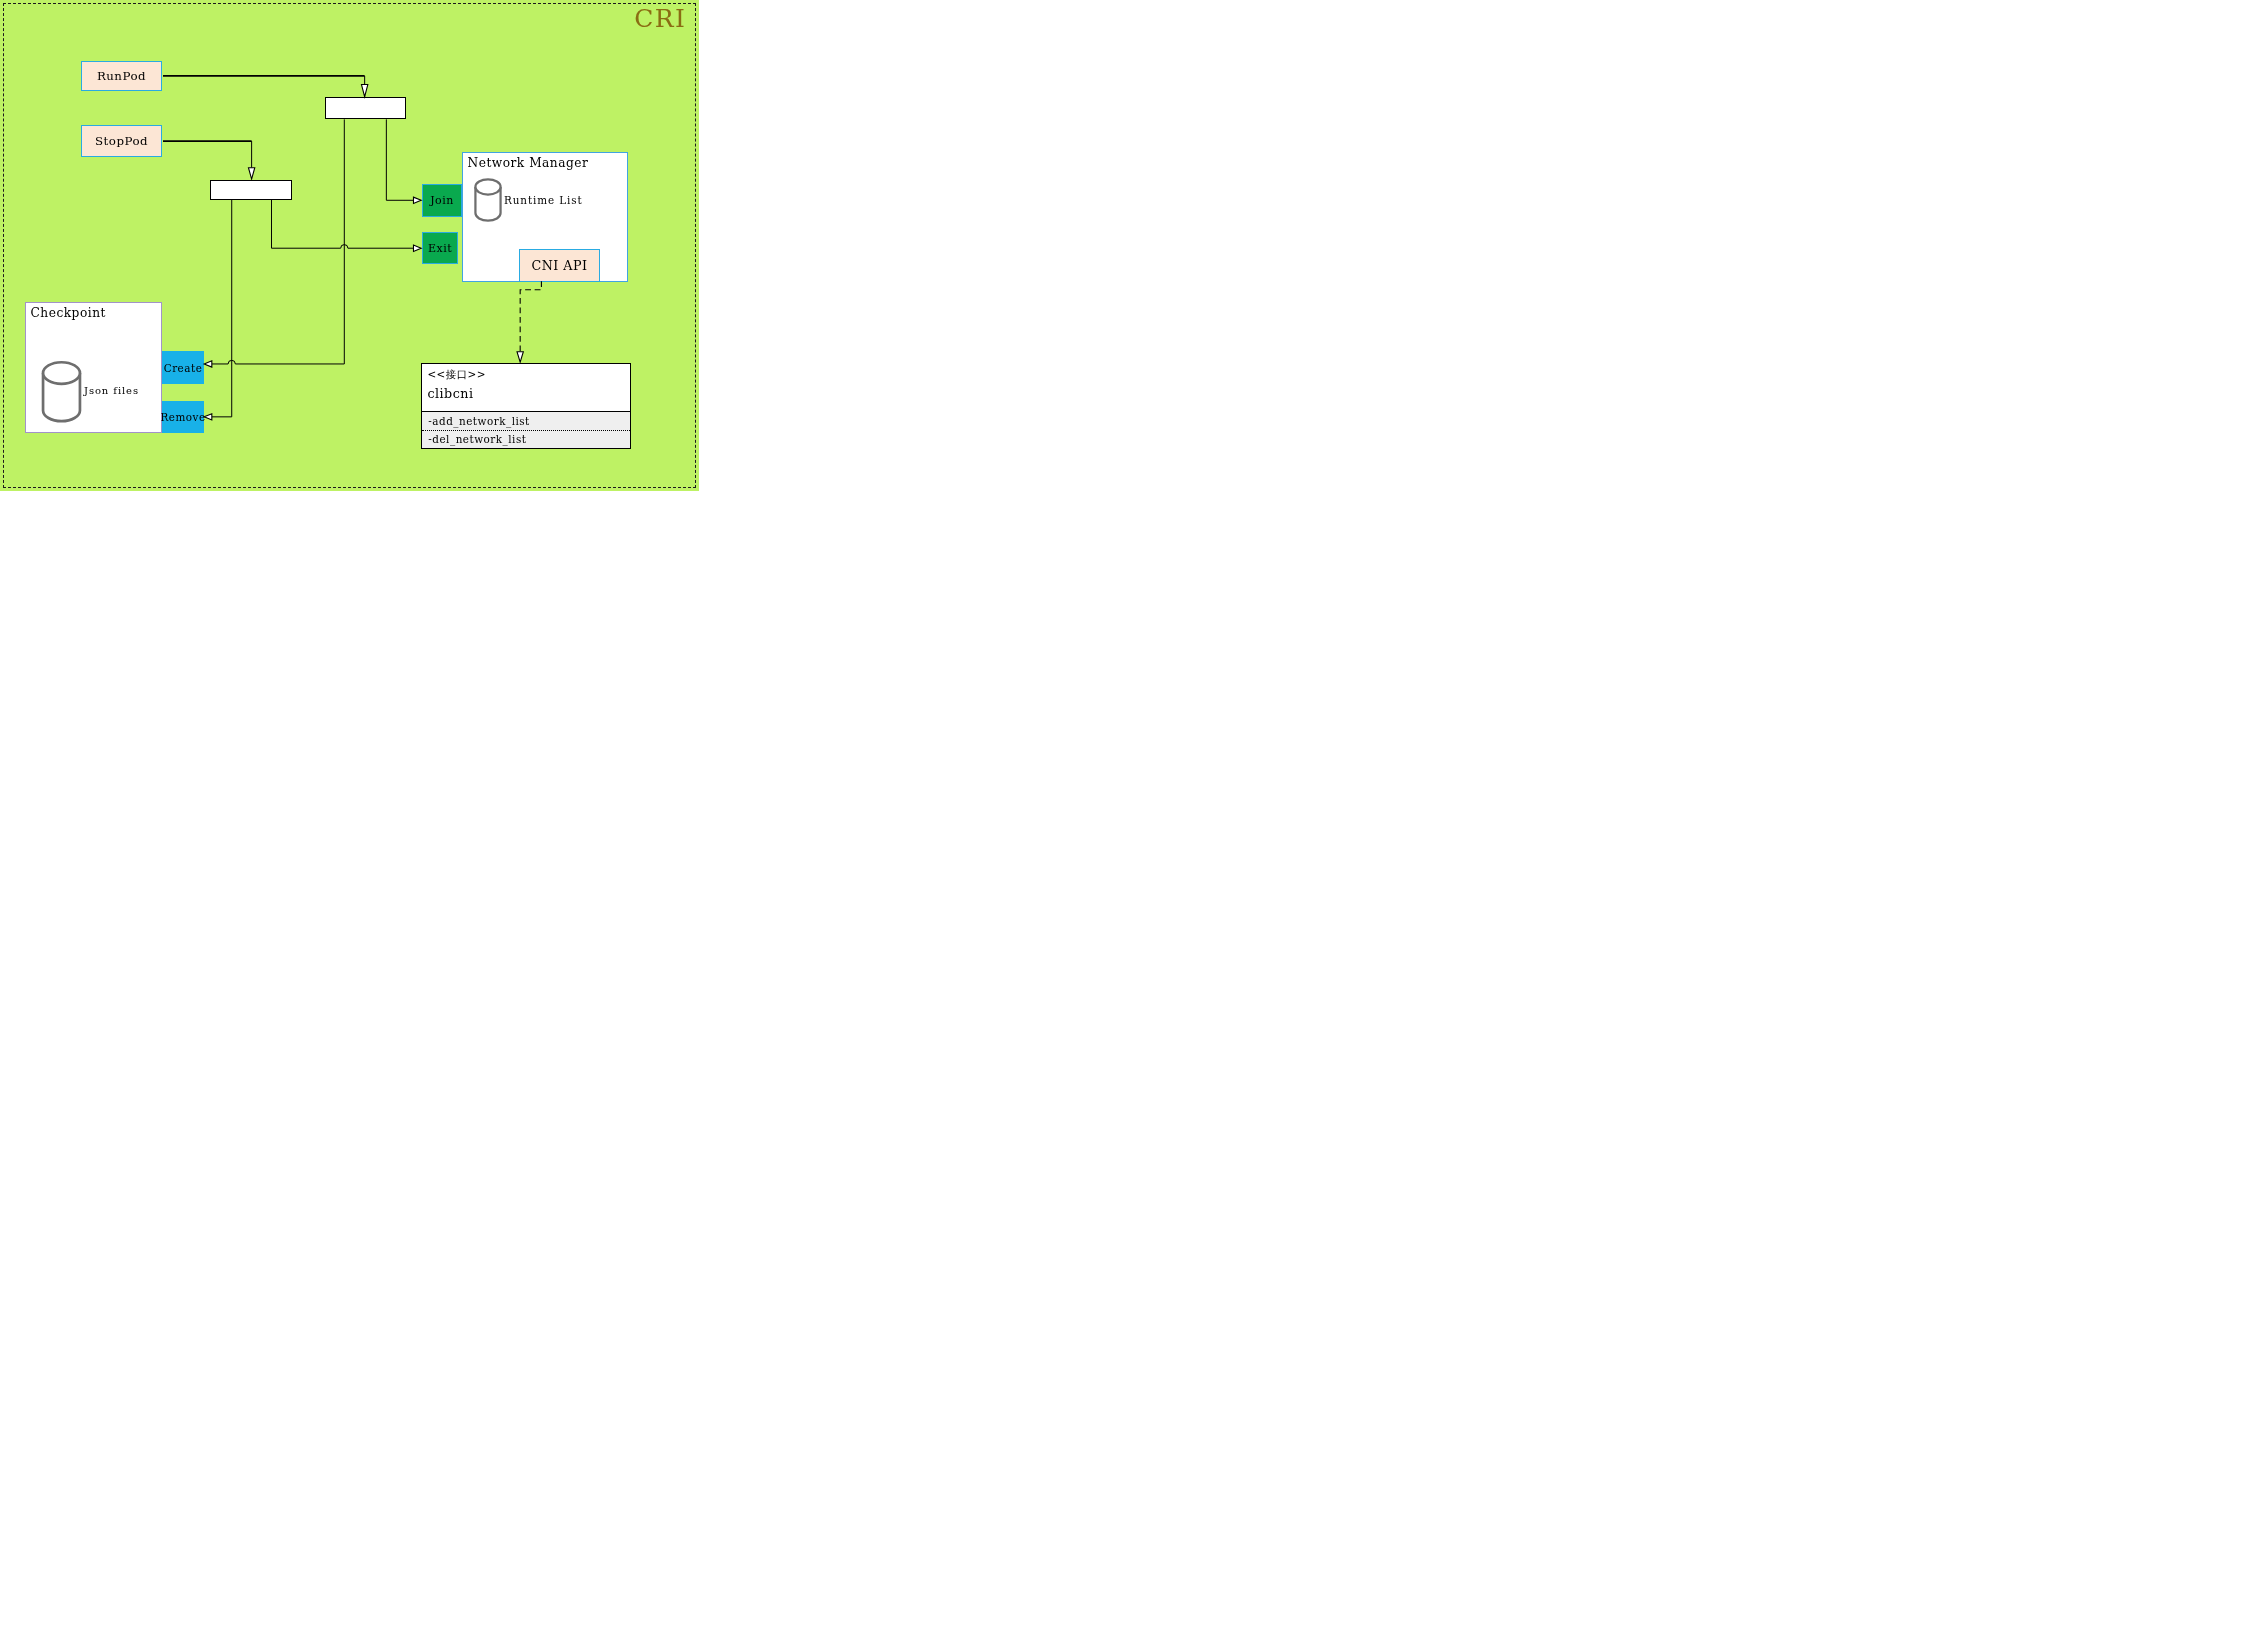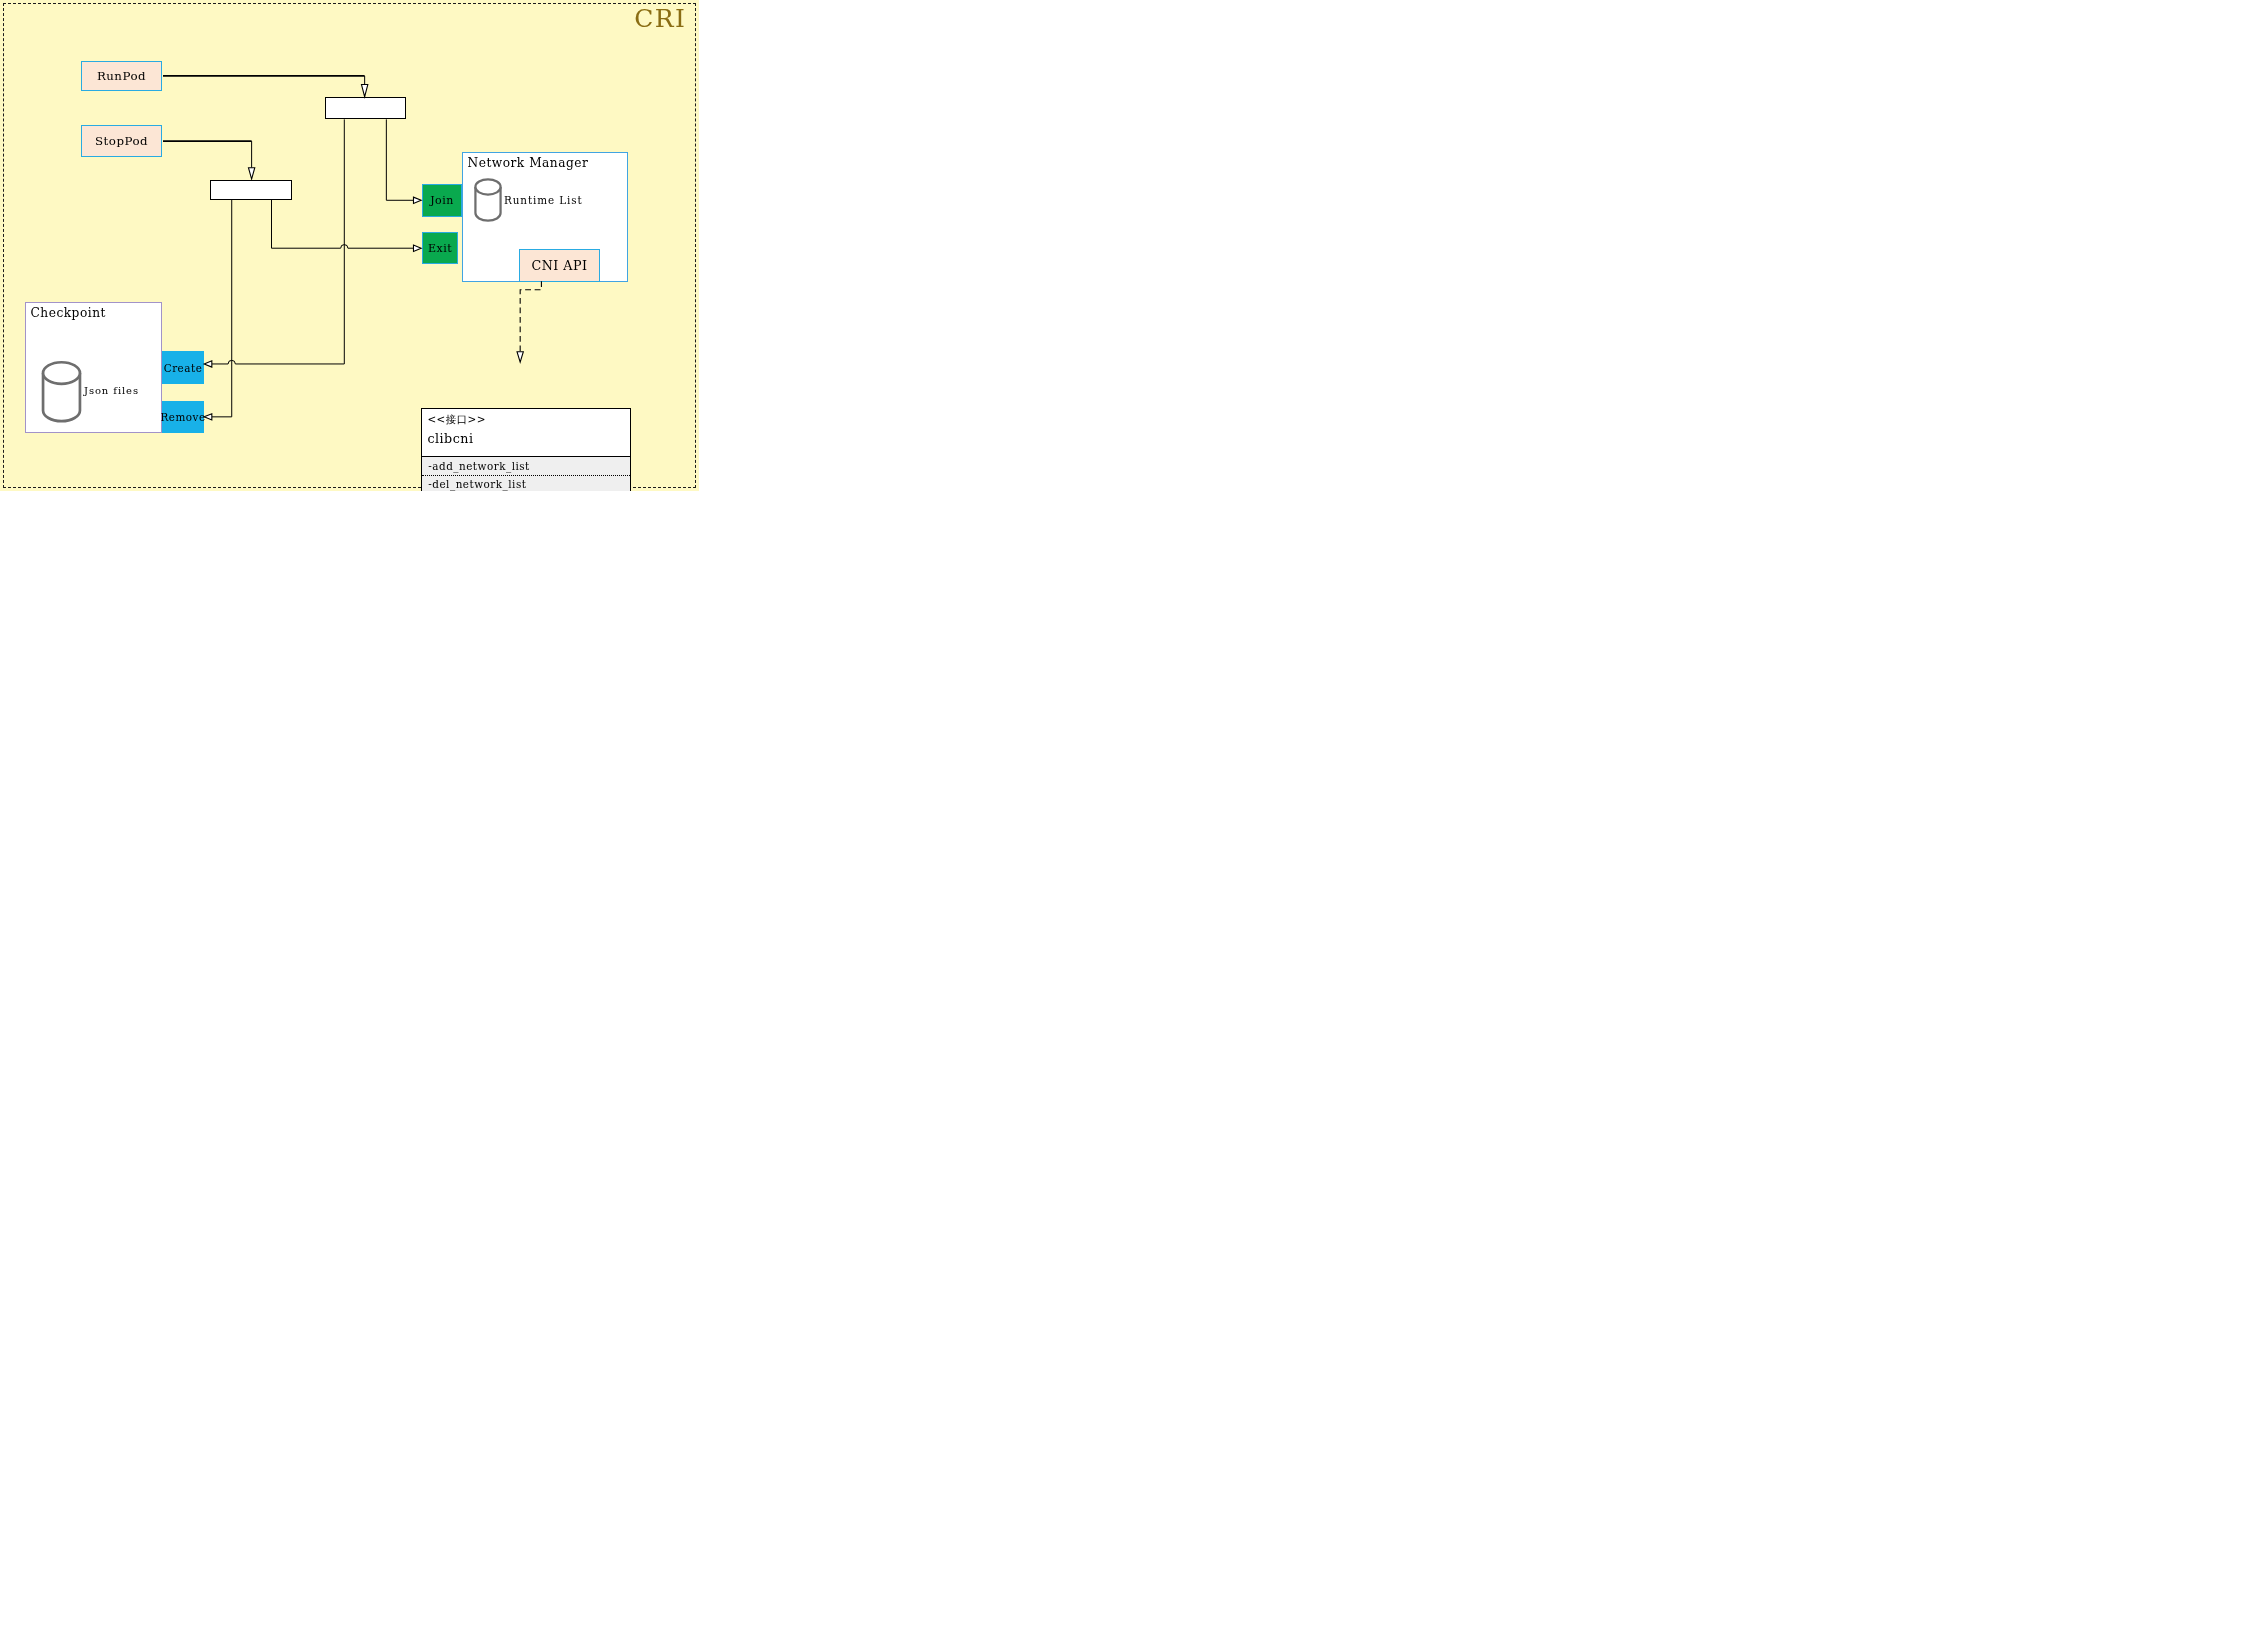--- a/index.html
+++ b/index.html
@@ -1,17 +1,17 @@
 <!DOCTYPE html>
 <html style="--peach: #FCE6D5; --cyan: #29ABE2; --green: #09A94E; --blue: #18B1E8; --runtime_green: #2BB157; --checkpoint_purple: #A293C9; --nm_blue: #41A4E2; --gold: #8A6D13; --db_gray: #6E6E6E; --method_bg: #EFEFEF;font-size:7.2px"><head>
 <meta charset="utf-8">
 <style>
   html,body{margin:0;padding:0;background:#fff;}
   .stage{
-    position:relative;width:699px;height:491px;background:#fef9c3;
+    position:relative;width:699px;height:491px;background:#bef264;
     font-family:"DejaVu Serif","Liberation Serif",serif;color:#000;overflow:hidden;
   }
   .frame{position:absolute;inset:3.2px;border:0.9px dashed #1c1c1c;}
   .box{position:absolute;box-sizing:border-box;}
   .container-label{position:absolute;top:2.7px;left:4.5px;font-size:12.2px;letter-spacing:0.5px;white-space:nowrap;}
   .btn{display:flex;align-items:center;justify-content:center;font-size:11.8px;letter-spacing:0.5px;white-space:nowrap;}
   .peach{background:var(--peach);border:0.9px solid var(--cyan);}
   .green-btn{background:var(--green);border:0.5px solid var(--cyan);font-size:11px;}
   .blue-btn{background:var(--blue);border:none;font-size:10.4px;}
   .stepbar{background:#fff;border:1.4px solid #000;}
@@ -76,21 +76,21 @@
   </svg>
   <div class="store-label" style="left:84px;top:385px;font-size:10px;">Json files</div>
 
   <div class="box btn blue-btn" style="left:162px;top:351px;width:42px;height:33px;">
     <span>Create</span>
   </div>
   <div class="box btn blue-btn" style="left:162px;top:401px;width:42px;height:32px;">
     <span>Remove</span>
   </div>
 
-  <div class="box iface-box" style="left:421px;top:363px;width:210px;height:86px;margin-top:45px;">
+  <div class="box iface-box" style="left:421px;top:363px;width:210px;height:86px;">
     <div class="iface-top">
       <div class="iface-stereotype">&lt;&lt;接口&gt;&gt;</div>
       <div class="iface-name">clibcni</div>
     </div>
     <div class="iface-methods">
       <div class="iface-row">-add_network_list</div>
       <div class="iface-row">-del_network_list</div>
     </div>
   </div>
 

